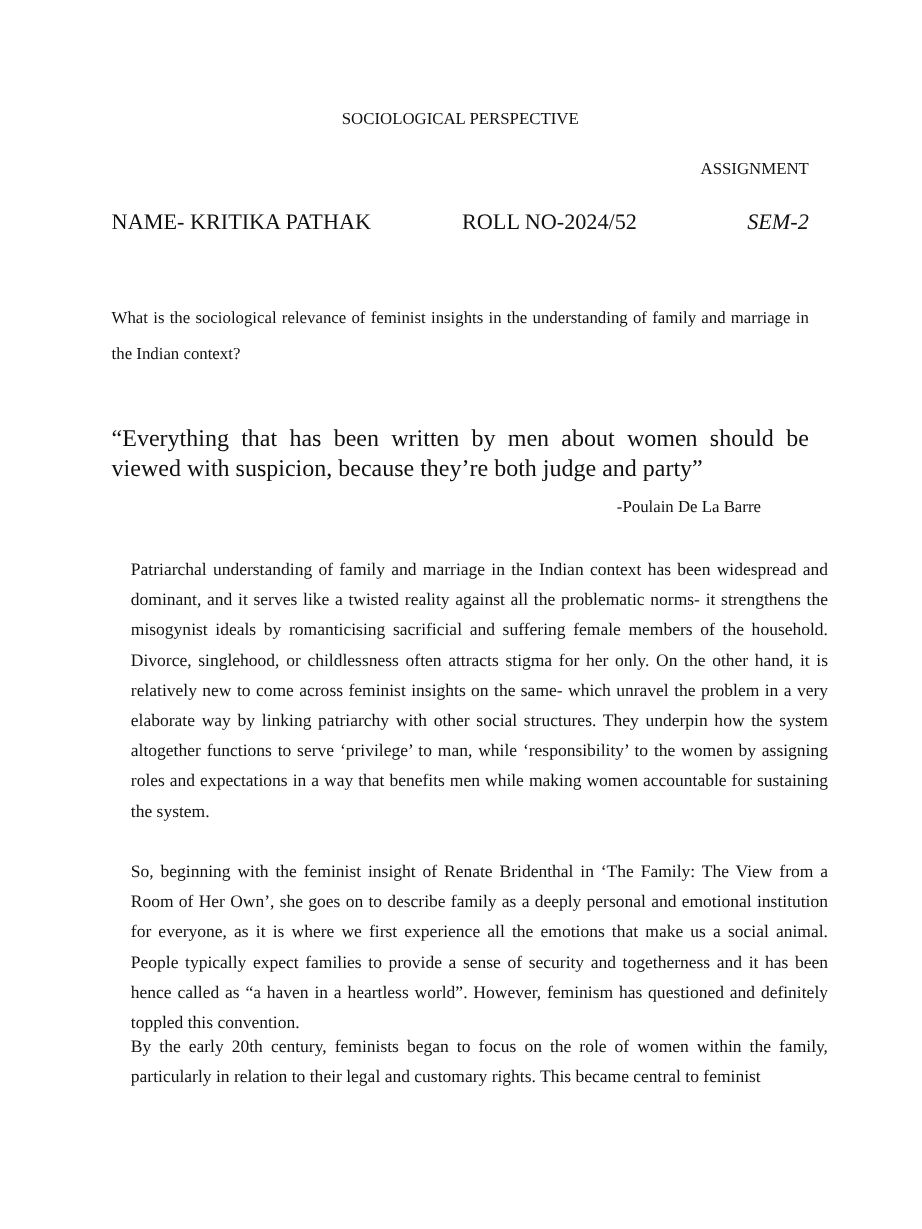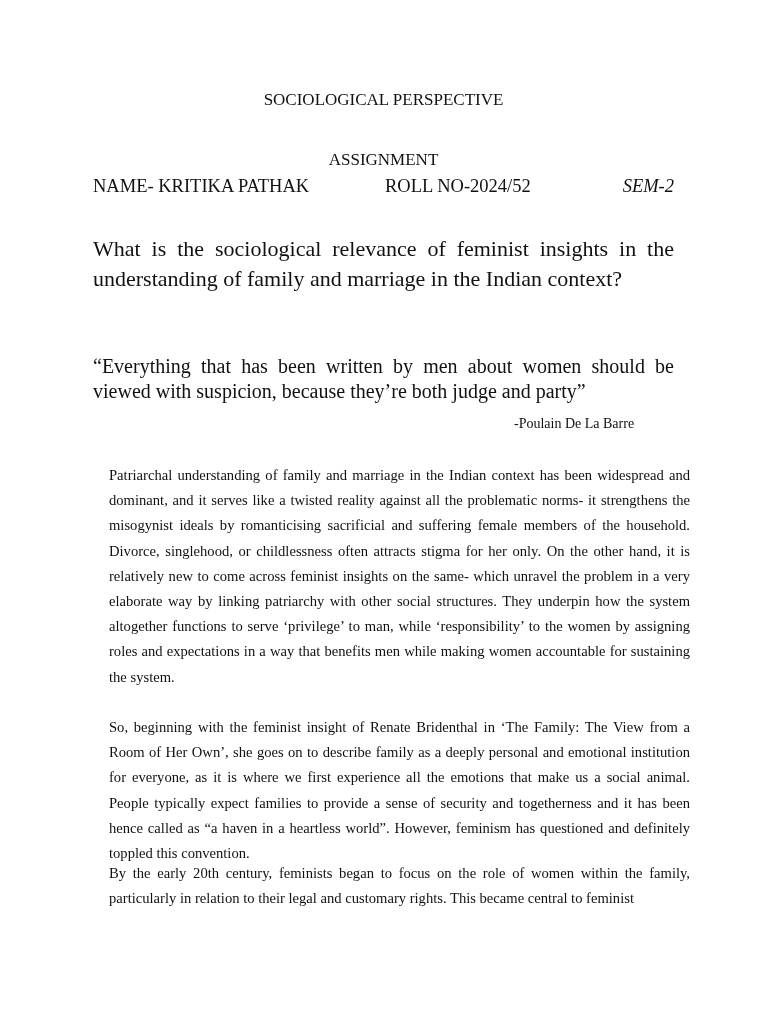--- a/index.html
+++ b/index.html
@@ -19,44 +19,44 @@
       position: absolute;
       left: 93px;
       top: 0;
       width: 581px;
     }
     .title {
       position: absolute;
       left: 0;
       width: 581px;
       text-align: center;
-      font-size: 17px;
+      font-size: 14px;
       line-height: 22px;
     }
     .t1 { top: 89px; }
-    .t2 { top: 149px; }
+    .t2 { top: 131px; text-align: right; }
     .meta-row {
       position: absolute;
       top: 175px;
       left: 0;
       width: 581px;
       height: 22px;
       font-size: 18.5px;
       line-height: 22px;
       text-align: right;
     }
     .meta-name { position: absolute; left: 0; }
     .meta-roll { position: absolute; left: 292px; }
     .meta-sem { position: absolute; right: 0; font-style: italic; }
     .question {
       position: absolute;
-      top: 234px;
+      top: 251px;
       left: 0;
       width: 581px;
-      font-size: 22px;
+      font-size: 14px;
       line-height: 30px;
       text-align: justify;
     }
     .quote {
       position: absolute;
       top: 354px;
       left: 0;
       width: 581px;
       font-size: 20px;
       line-height: 25px;

